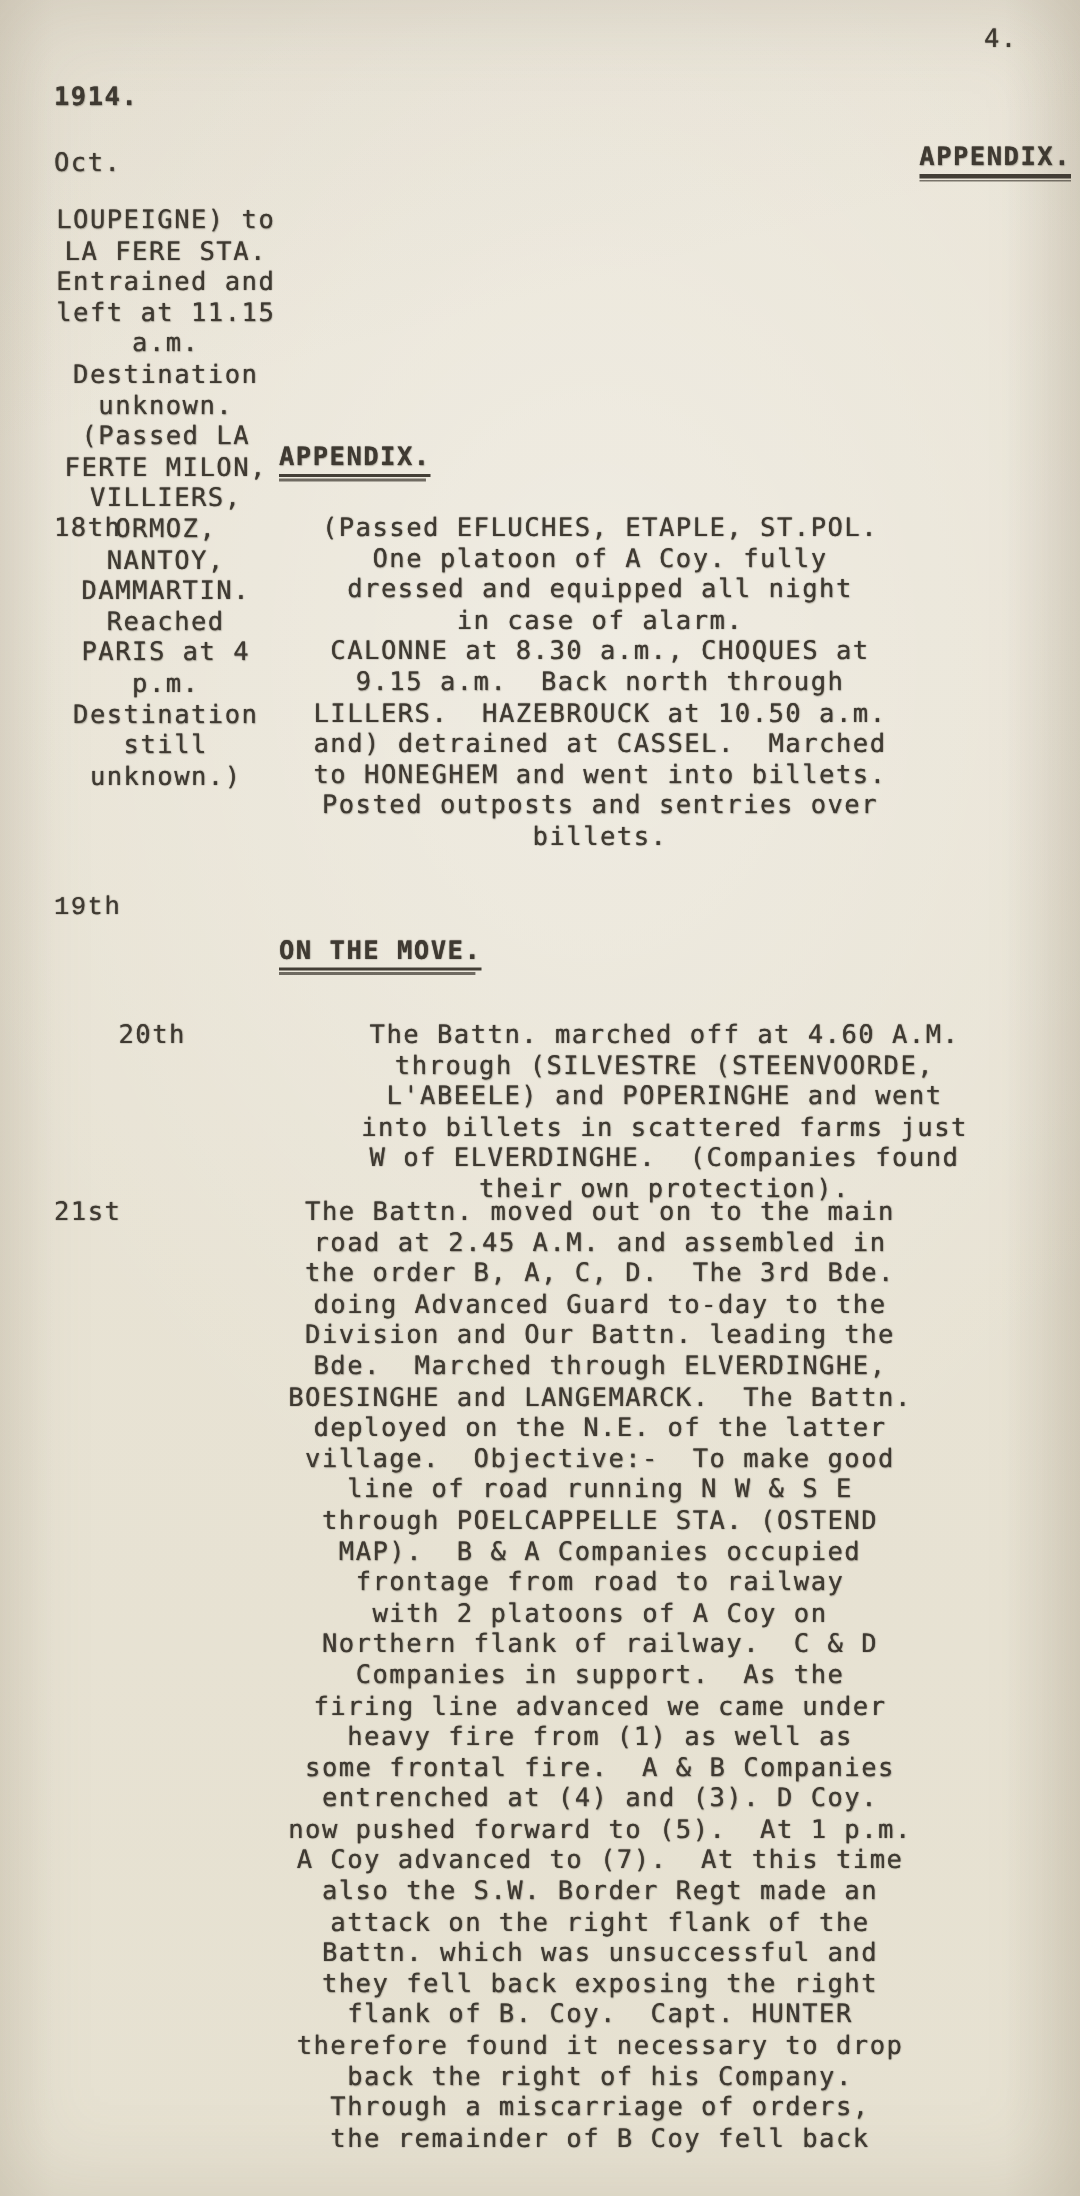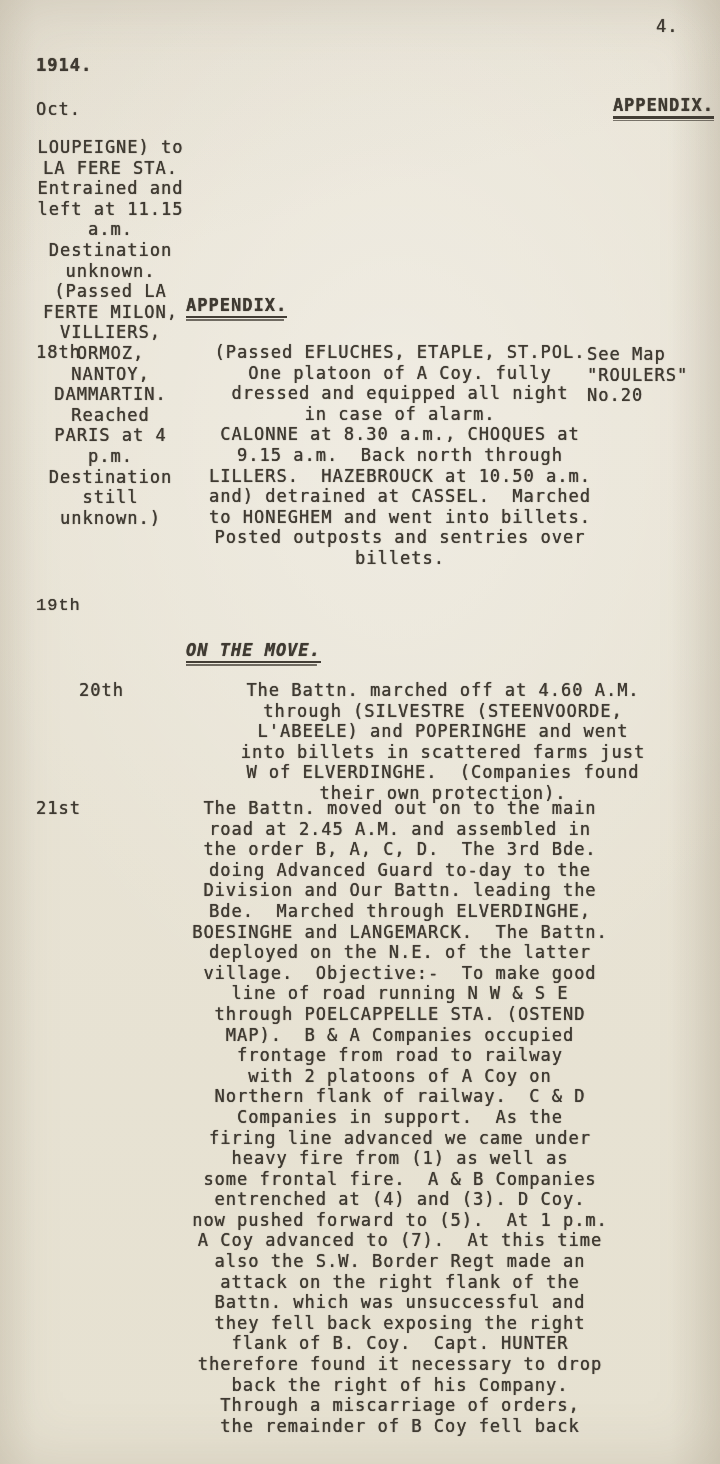--- a/index.html
+++ b/index.html
@@ -21,21 +21,21 @@
     line-height:20.6px;
     color:#3f3a32;
     text-shadow:0 0 0.7px rgba(62,56,47,0.85), 0.4px 0.4px 0.9px rgba(62,56,47,0.35);
   }
   .abs{position:absolute;}
   .pos-pagenum{top:16px;left:656px;}
   .pos-year{top:55px;left:36px;font-weight:bold;}
   .pos-month{top:99px;left:36px;}
   .pos-appendix{top:95px;right:6px;margin-left:28px;}
   .pos-heading-1{top:295px;left:186px;}
-  .pos-heading-2{top:640px;left:186px;font-style:italic;}
+  .pos-heading-2{top:624px;left:186px;}
   .entry{
     position:absolute;left:36px;right:4px;
     display:grid;
     grid-template-columns:149px 430px;
     align-items:start;
   }
   .e17{top:137px;}
   .e18{top:342px;}
   .e19{top:596px;font-family:Liberation Mono, monospace;}
   .e20{top:680px;margin-left:43px;}
@@ -95,23 +95,20 @@
 One platoon of A Coy. fully
 dressed and equipped all night
 in case of alarm.
 CALONNE at 8.30 a.m., CHOQUES at
 9.15 a.m.  Back north through
 LILLERS.  HAZEBROUCK at 10.50 a.m.
 and) detrained at CASSEL.  Marched
 to HONEGHEM and went into billets.
 Posted outposts and sentries over
 billets.</div>
-    <div class="margin-note">See Map
-"ROULERS"
-No.20</div>
   </section>
 
   <section class="entry e19">
     <div class="date">19th</div>
   </section>
 
   <div class="abs pos-heading-2 heading">ON THE MOVE.</div>
 
   <section class="entry e20">
     <div class="date">20th</div>

